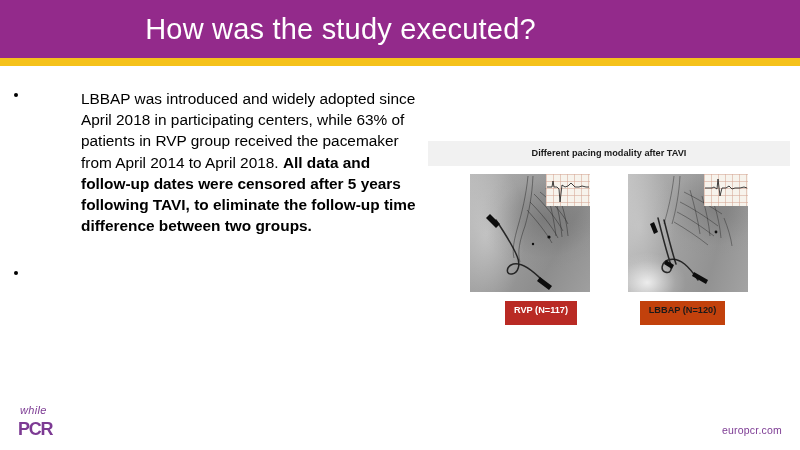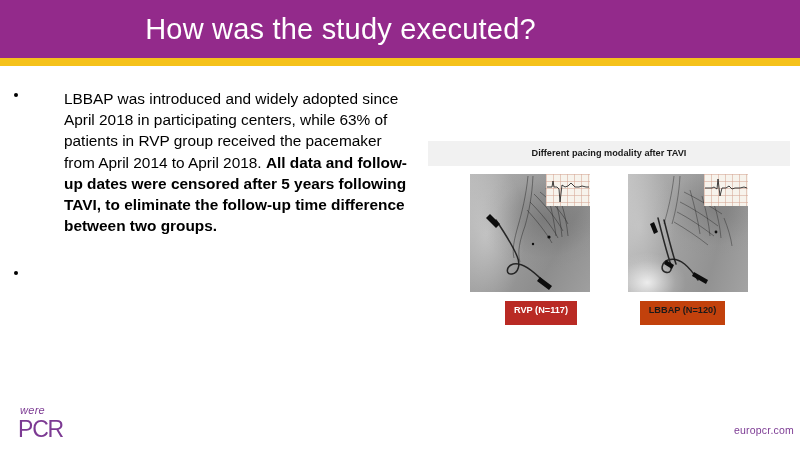--- a/index.html
+++ b/index.html
@@ -56,21 +56,21 @@
   
   .content-left {
     position: absolute;
     left: 0; top: 88px;
     width: 424px;
     height: 280px;
   }
   .bullet-row {
     position: relative;
     display: block;
-    padding-left: 64px;
+    padding-left: 81px;
     padding-right: 8px;
     margin-bottom: 0;
   }
   .bullet-dot {
     position: absolute;
     left: 14px;
     top: 5px;
     width: 4px;
     height: 4px;
     border-radius: 50%;
@@ -210,29 +210,29 @@
     font-size: 11px;
     font-style: italic;
     color: #7c3a93;
     letter-spacing: 0.3px;
   }
   .logo-pcr {
     position: absolute;
     left: 0px;
     top: 12px;
     font-family: "Liberation Sans", sans-serif;
-    font-size: 23px;
-    font-weight: 400;
+    font-size: 18px;
+    font-weight: 700;
     color: #7c3a93;
     letter-spacing: -1.2px;
     line-height: 26px;
   }
   .footer-url {
     position: absolute;
-    right: 6px;
+    right: 18px;
     top: 424px;
     font-family: "Liberation Sans", sans-serif;
     font-size: 10.5px;
     color: #7c3a93;
     letter-spacing: 0.2px;
   }
 </style>
 </head>
 <body>
 
@@ -327,18 +327,18 @@
         </svg>
       </div>
     </div>
 
     <div class="group-label rvp">RVP (N=117)</div>
     <div class="group-label lbbap">LBBAP (N=120)</div>
 
   </div>
 
   <div class="logo">
-    <span class="logo-euro">were</span>
+    <span class="logo-euro">while</span>
     <span class="logo-pcr">PCR</span>
   </div>
   <div class="footer-url">europcr.com</div>
 
 </div>
 
 </body></html>

